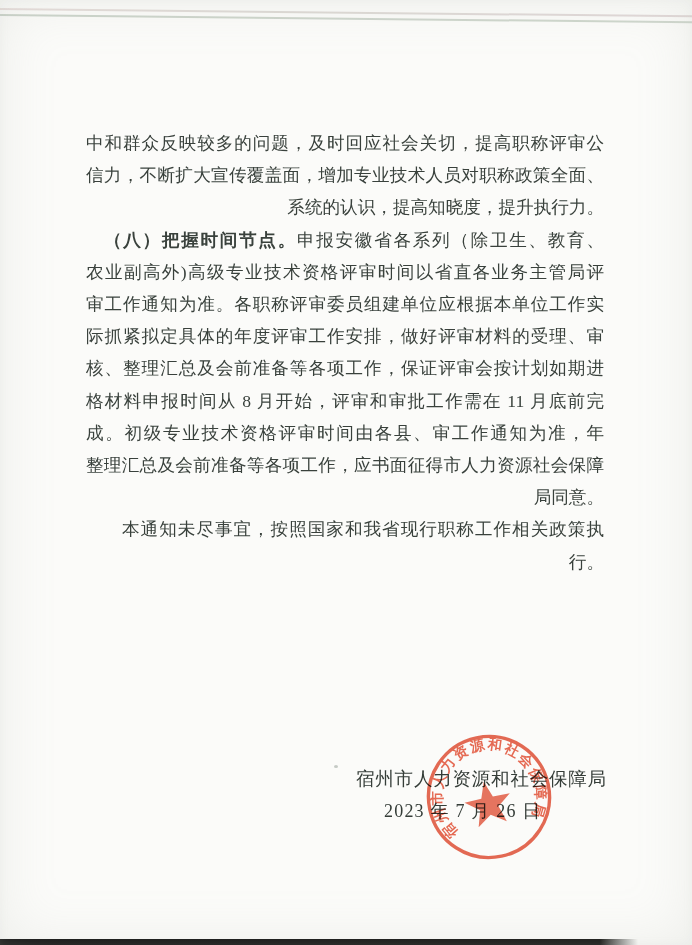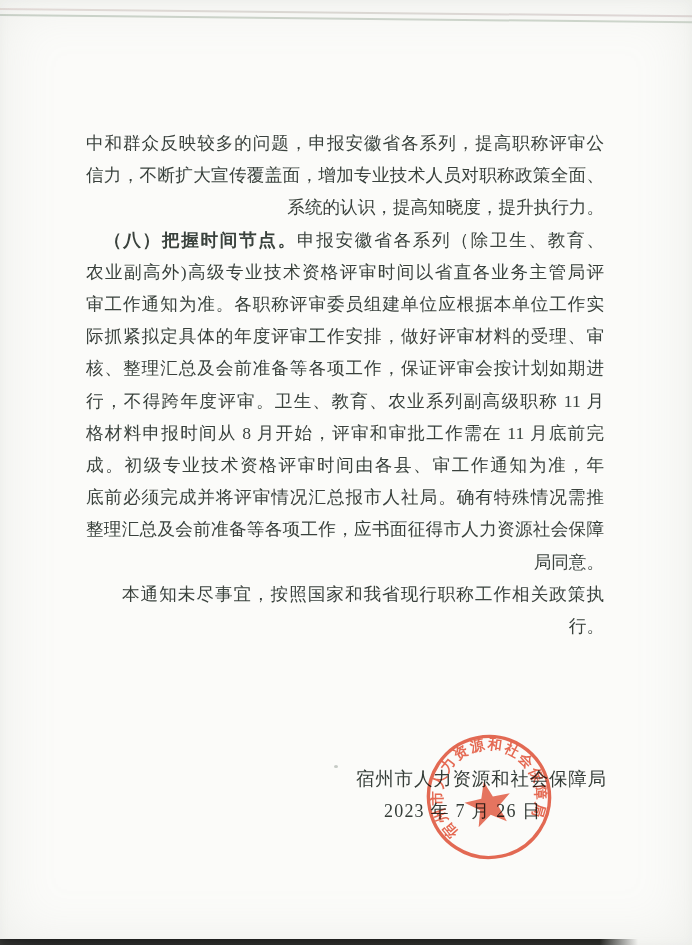--- a/index.html
+++ b/index.html
@@ -52,32 +52,30 @@
 </style>
 </head>
 <body>
 
 <div class="page">
 
   <div class="scan-line scan-line-1"></div>
   <div class="scan-line scan-line-2"></div>
 
   <div class="body-text" id="body-lines">
-      <div class="line justify">中和群众反映较多的问题，申报安徽省各系列，提高职称评审公</div>
+      <div class="line justify">中和群众反映较多的问题，及时回应社会关切，提高职称评审公</div>
       <div class="line justify">信力，不断扩大宣传覆盖面，增加专业技术人员对职称政策全面、</div>
       <div class="line">系统的认识，提高知晓度，提升执行力。</div>
       <div class="line justify indent-1"><span class="bold">（八）把握时间节点。</span>申报安徽省各系列（除卫生、教育、</div>
       <div class="line justify">农业副高外)高级专业技术资格评审时间以省直各业务主管局评</div>
       <div class="line justify">审工作通知为准。各职称评审委员组建单位应根据本单位工作实</div>
       <div class="line justify">际抓紧拟定具体的年度评审工作安排，做好评审材料的受理、审</div>
       <div class="line justify">核、整理汇总及会前准备等各项工作，保证评审会按计划如期进</div>
-      <div class="line justify">行，不得跨年度评审。卫生、教育、农业系列副高级职称 11 月</div>
       <div class="line justify">格材料申报时间从 8 月开始，评审和审批工作需在 11 月底前完</div>
       <div class="line justify">成。初级专业技术资格评审时间由各县、审工作通知为准，年</div>
-      <div class="line justify">底前必须完成并将评审情况汇总报市人社局。确有特殊情况需推</div>
       <div class="line justify">整理汇总及会前准备等各项工作，应书面征得市人力资源社会保障</div>
       <div class="line">局同意。</div>
       <div class="line justify indent-2">本通知未尽事宜，按照国家和我省现行职称工作相关政策执</div>
       <div class="line">行。</div>
     </div>
 
   <div class="sig-org">宿州市人力资源和社会保障局</div>
   <div class="sig-date">2023 年 7 月 26 日</div>
 
   <svg class="seal" viewBox="0 0 138 138" aria-hidden="true">

